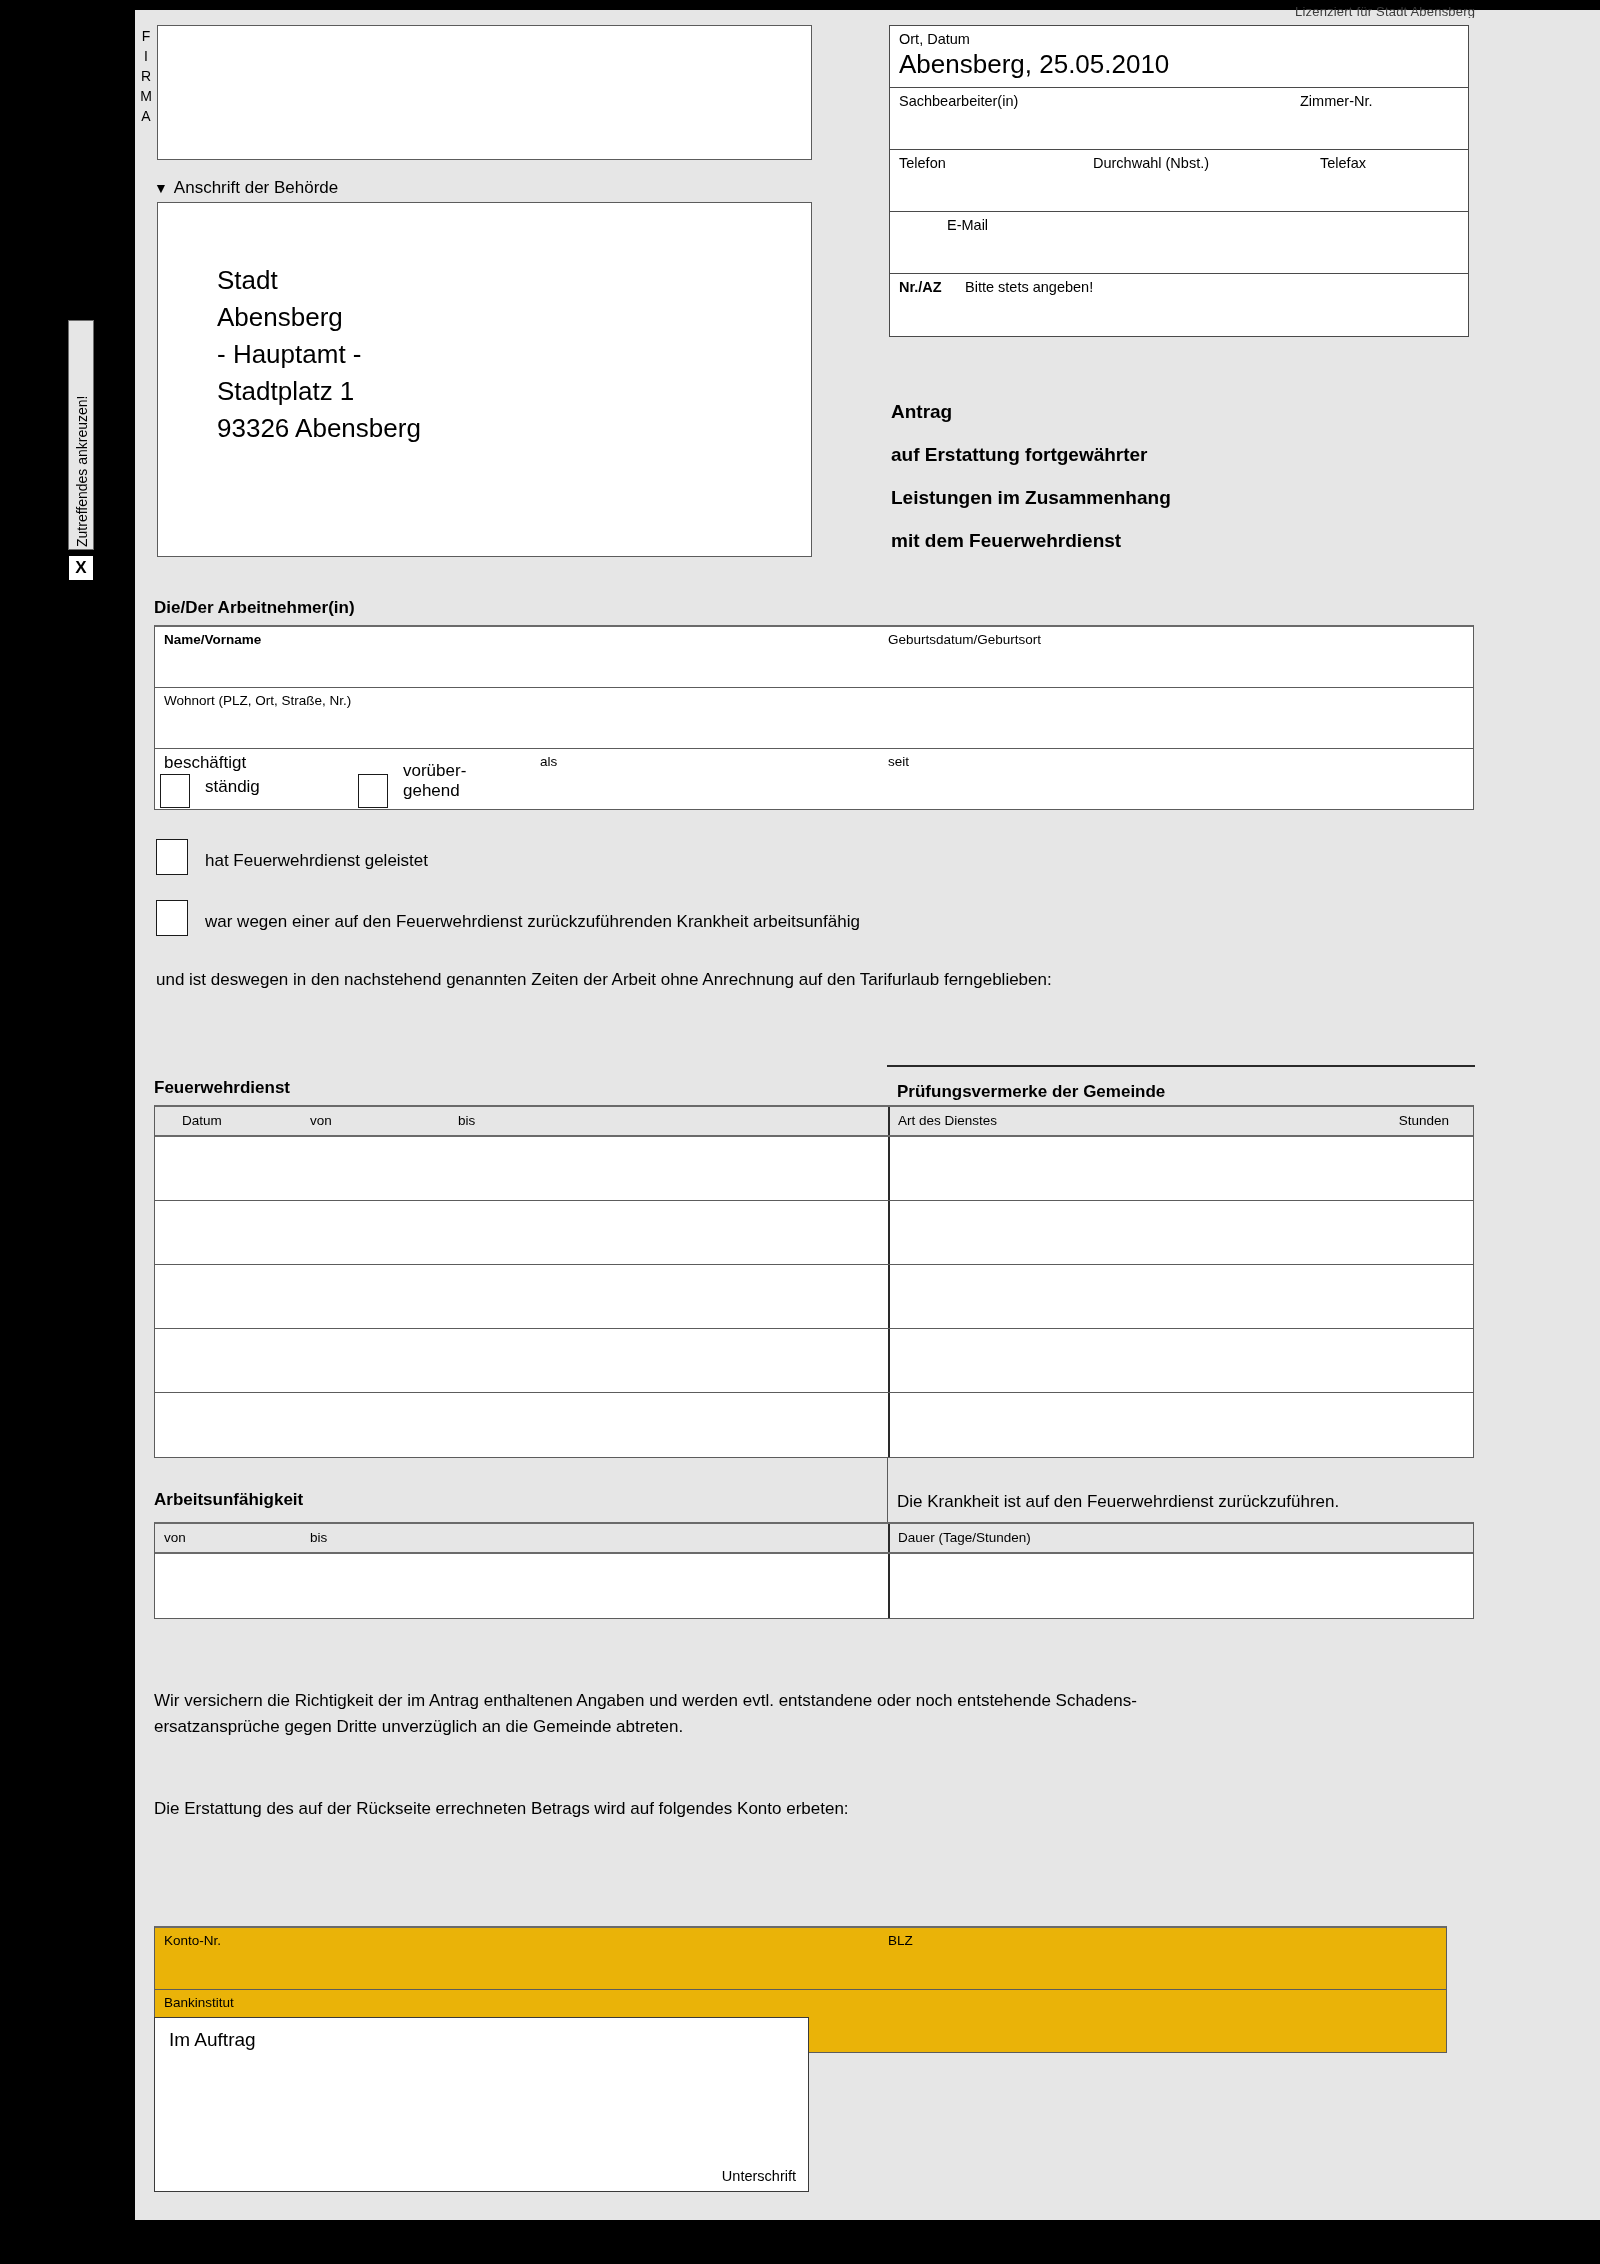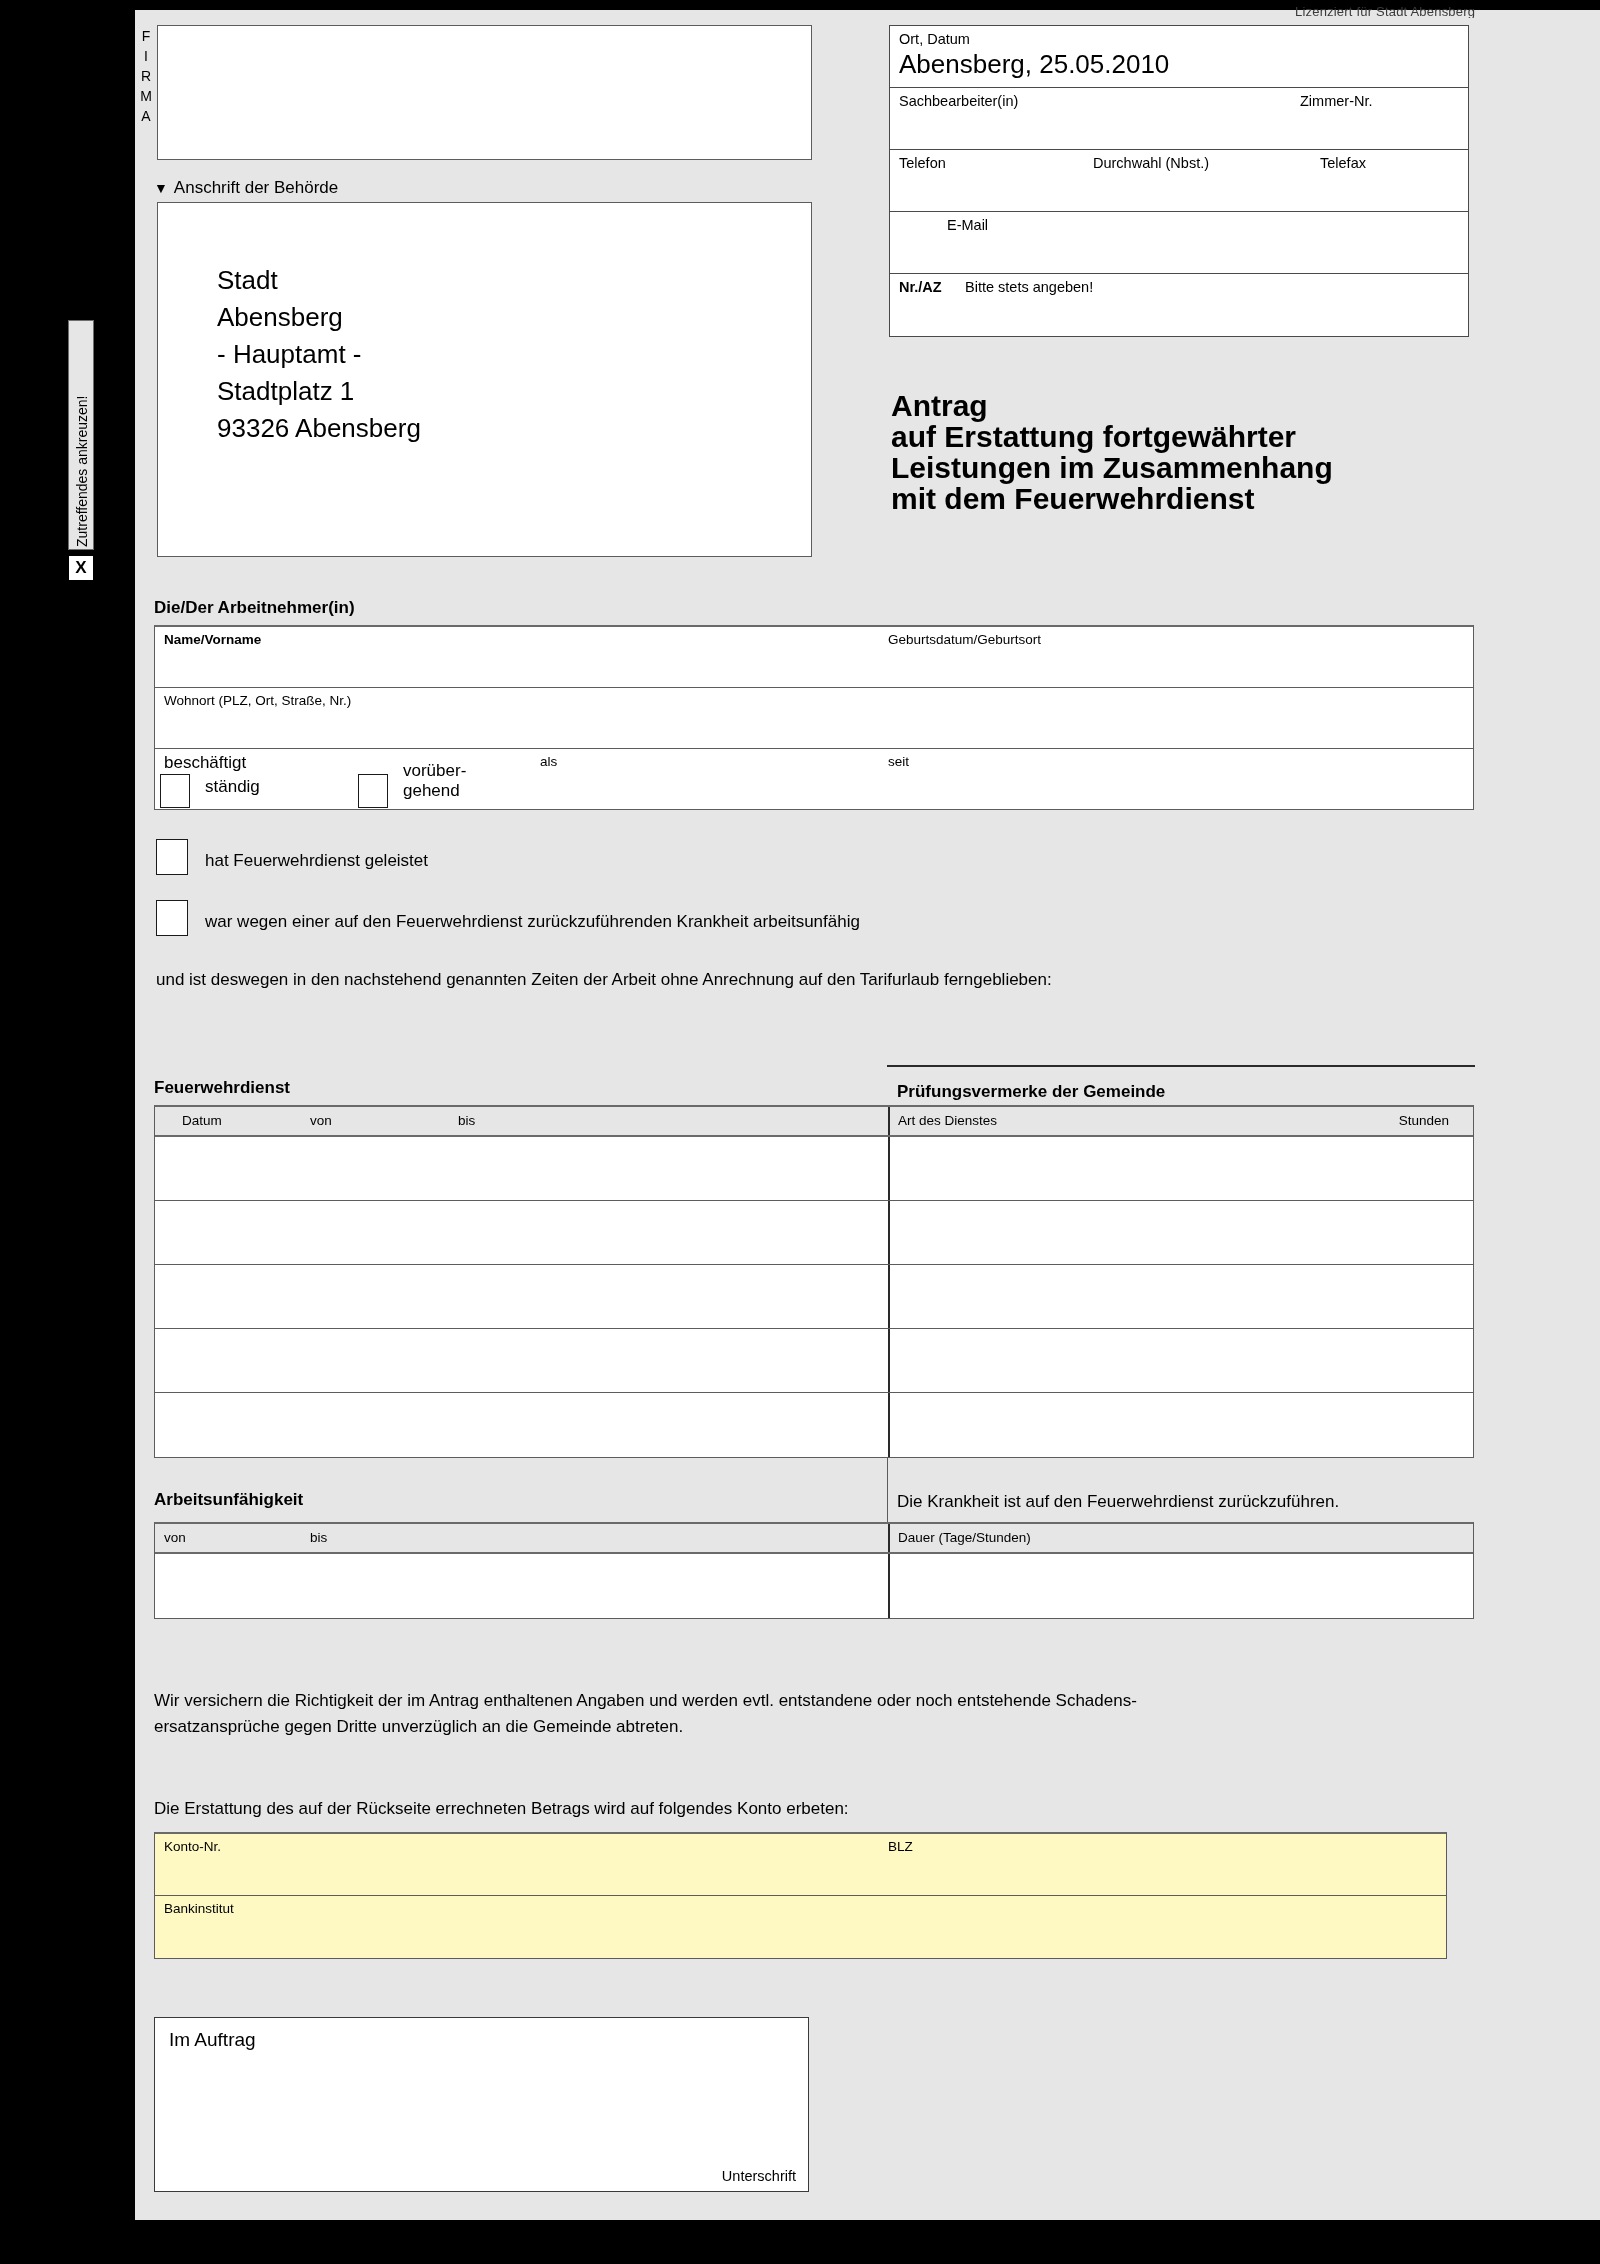--- a/index.html
+++ b/index.html
@@ -148,23 +148,23 @@
   #rt-sach  { height: 62px; }
   #rt-tel   { height: 62px; }
   #rt-mail  { height: 62px; padding-left: 48px; }
   #rt-az    { height: 62px; }
   .bold { font-weight: bold; }
 
   
   .main-title {
     position: absolute;
     left: 756px; top: 380px;
-    font-size: 30px;
+    font-size: 19px;
     font-weight: bold;
-    line-height: 31px;
+    line-height: 43px;
     white-space: pre-line;
   }
 
   
   .sec-head {
     position: absolute;
     font-size: 17px;
     font-weight: bold;
   }
   .emp-table {
@@ -290,25 +290,25 @@
     height: 64px;
     background: #fff;
   }
 
   
   .decl { position: absolute; left: 19px; top: 1678px; width: 1320px; }
   .konto-line { position: absolute; left: 19px; top: 1786px; }
 
   .bank-table {
     position: absolute;
-    left: 19px; top: 1822px;
+    left: 19px; top: 1916px;
     width: 1293px;
     border: 1px solid #5c5c5c;
     border-top: 2px solid #6a6a6a;
-    background: #fef9c3;
+    background: #eab308;
   }
   .bank-row { position: relative; border-bottom: 1px solid #5c5c5c; }
   .bank-row:last-child { border-bottom: none; }
   #bank-konto { height: 62px; }
   #bank-inst  { height: 62px; }
   .bank-lab { position: absolute; font-size: 13.5px; top: 5px; }
 
   
   .sig-box {
     position: absolute;

